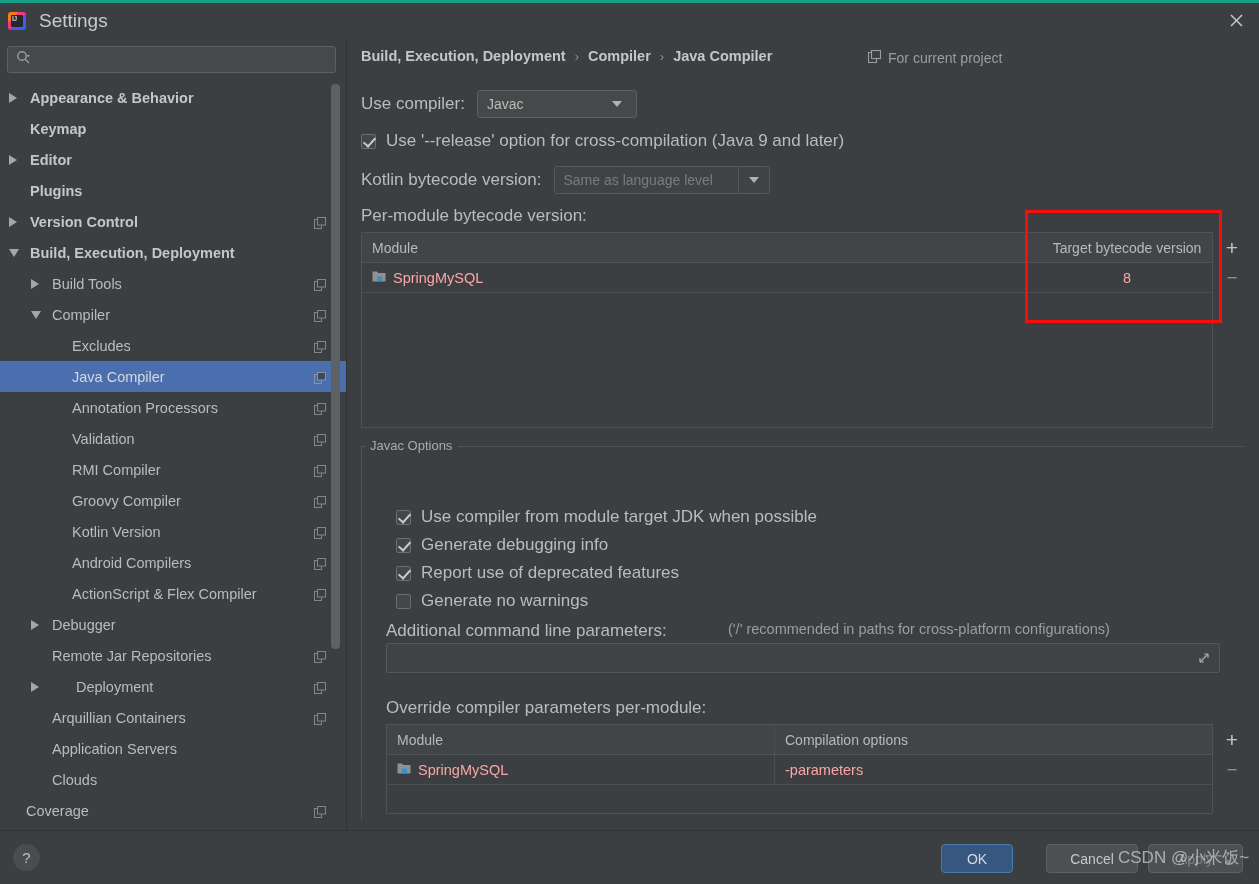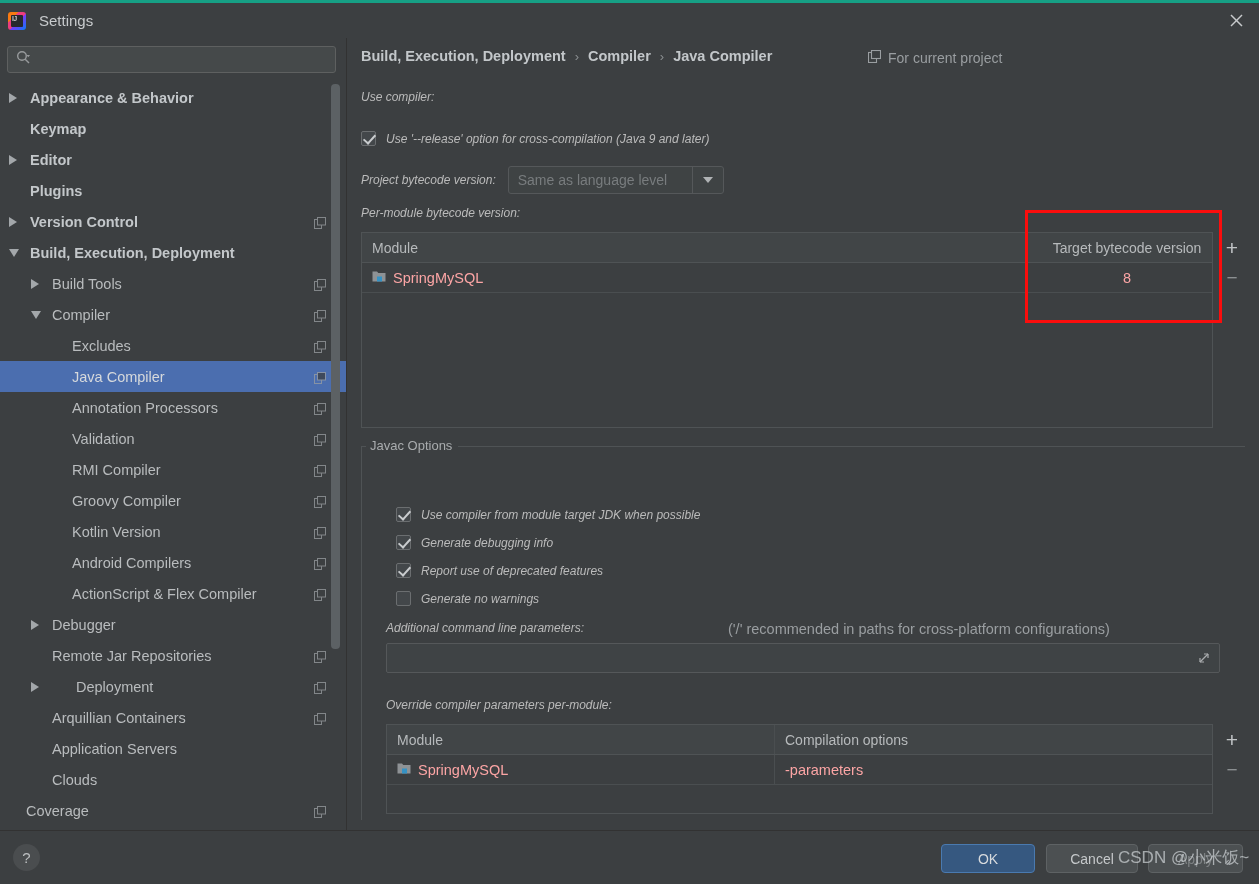--- a/index.html
+++ b/index.html
@@ -47,21 +47,21 @@
     border-radius: 1px;
   }
   .app-icon .ij-inner::after {
     content: "IJ";
     position: absolute; left: 1px; top: 0px;
     font-size: 7px; color: #fff; font-family: "Liberation Sans", sans-serif;
     letter-spacing: -0.5px;
   }
   .title-text {
     margin-left: 13px;
-    font-size: 15px;
+    font-size: 19px;
     color: #c8cbcd;
   }
   .close-btn {
     position: absolute; right: 0; top: 0;
     width: 46px; height: 35px;
     display: flex; align-items: center; justify-content: center;
     cursor: pointer;
   }
   .close-btn svg { display: block; }
 
@@ -163,21 +163,21 @@
     white-space: nowrap;
   }
   .bc-sep { color: #8a8e90; font-weight: normal; font-size: 13px; }
   .for-project {
     position: absolute; left: 521px; top: 12px;
     font-size: 14px; color: #9a9ea1;
     display: flex; align-items: center; gap: 7px;
     white-space: nowrap;
   }
 
-  .lbl { font-size: 12px; color: #bbbbbb; white-space: nowrap; font-style: italic; }
+  .lbl { font-size: 17px; color: #bbbbbb; white-space: nowrap; }
 
   .row-use-compiler {
     position: absolute; left: 14px; top: 52px;
     display: flex; align-items: center; gap: 12px;
   }
   .combo {
     width: 160px; height: 28px;
     background: #45494a;
     border: 1px solid #5e6060;
     border-radius: 3px;
@@ -383,21 +383,21 @@
     border-radius: 4px;
     font-size: 14px;
     display: flex; align-items: center; justify-content: center;
     cursor: pointer;
     border: 1px solid #5e6264;
     background: #4c5052;
     color: #c5c8ca;
     white-space: nowrap;
   }
   .btn-ok {
-    left: 941px; width: 94px;
+    left: 941px; width: 72px;
     background: #365880; border-color: #4a7ab0; color: #d7dadd;
   }
   .btn-cancel { left: 1046px; width: 92px; }
   .btn-apply { left: 1148px; width: 95px; color: #7e8284; }
 
   .watermark {
     position: absolute; left: 1118px; top: 846px;
     font-size: 17px;
     color: rgba(228,232,235,0.62);
     white-space: nowrap;
@@ -607,29 +607,33 @@
         <svg width="13" height="13" viewBox="0 0 13 13">
           <rect x="0.5" y="2.5" width="8" height="10" fill="none" stroke="#9a9ea1" stroke-width="1.1"></rect>
           <rect x="3.5" y="0.5" width="9" height="8" fill="#3c3f41" stroke="#9a9ea1" stroke-width="1.1"></rect>
         </svg>
       </span>
       <span>For current project</span>
     </div>
 
     <div class="row-use-compiler">
       <span class="lbl">Use compiler:</span>
+      <div class="combo">
+        <span class="ctext">Javac</span>
+        <span class="carrow"></span>
+      </div>
     </div>
 
     <div class="row-release chk-row">
       <span class="chkbox on"></span>
       <span class="lbl">Use '--release' option for cross-compilation (Java 9 and later)</span>
     </div>
 
     <div class="row-project-bc">
-      <span class="lbl">Project bytecode version:</span>
+      <span class="lbl">Kotlin bytecode version:</span>
       <div class="combo-split">
         <span class="ctext">Same as language level</span>
         <span class="split-btn"></span>
       </div>
     </div>
 
     <div class="row-permodule-lbl lbl">Per-module bytecode version:</div>
 
     <div class="table1">
       <div class="thead">

